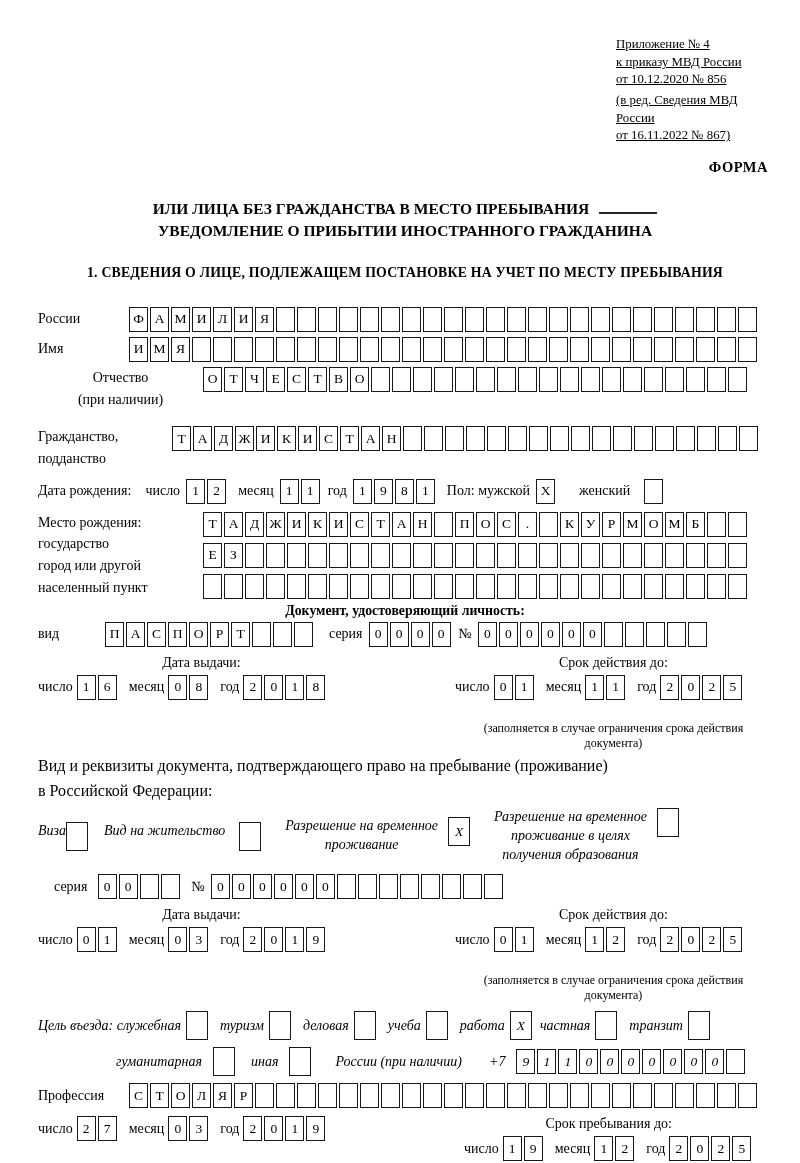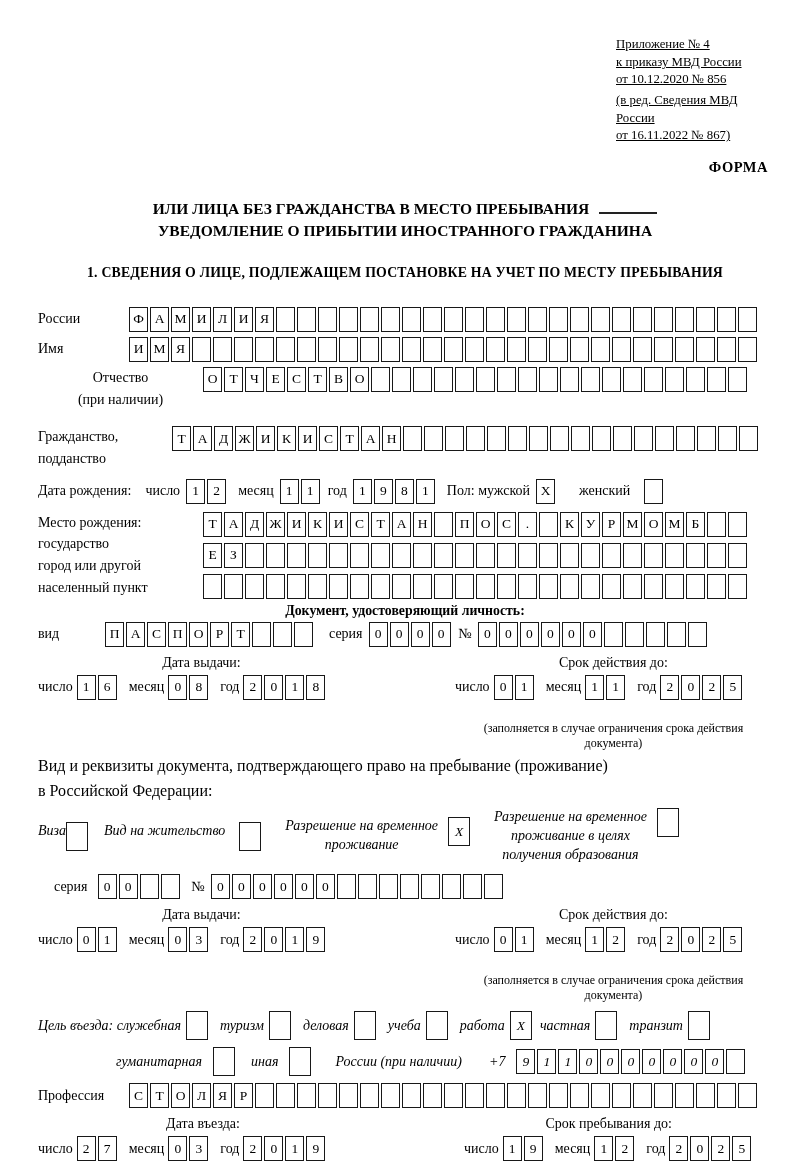--- a/index.html
+++ b/index.html
@@ -708,21 +708,20 @@
         <span class="cell"></span>
         <span class="cell"></span>
         <span class="cell"></span>
         <span class="cell"></span>
         <span class="cell"></span>
       </span>
   </div>
 
   <div class="twocol">
     <div style="width:330px;">
-      <div class="colhead">Дата въезда:</div>
       <div class="dategrp">
         <span class="dl">число</span>
         <span class="boxes">
             <span class="cell">2</span>
             <span class="cell">7</span>
           </span>
           <span class="sp"></span>
         <span class="dl">месяц</span>
         <span class="boxes">
             <span class="cell">0</span>

